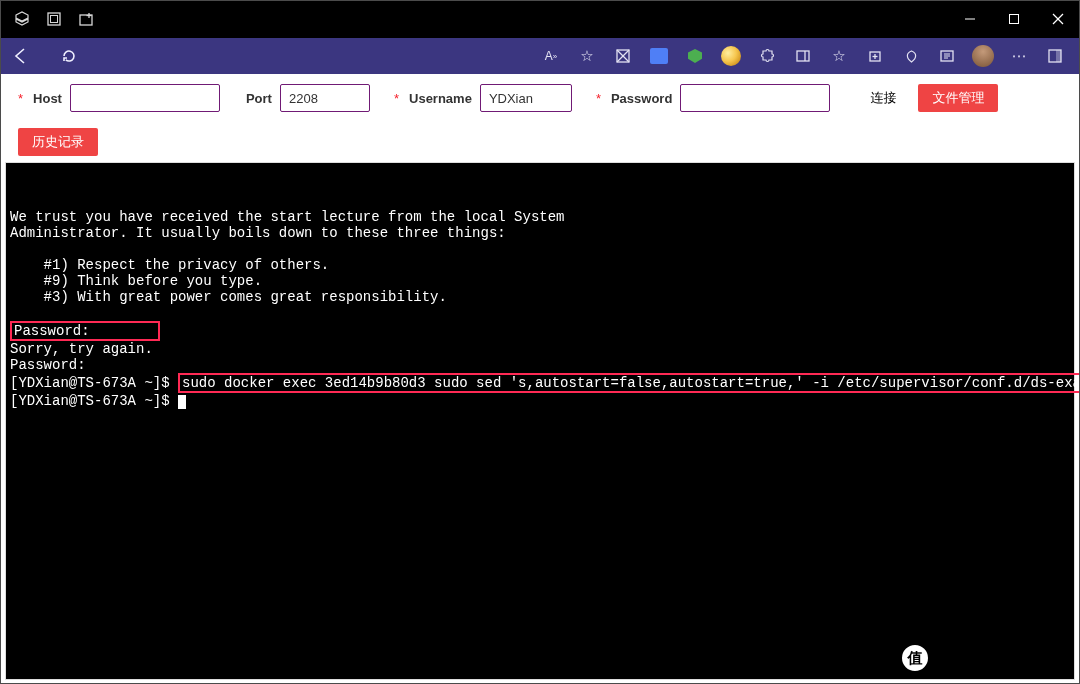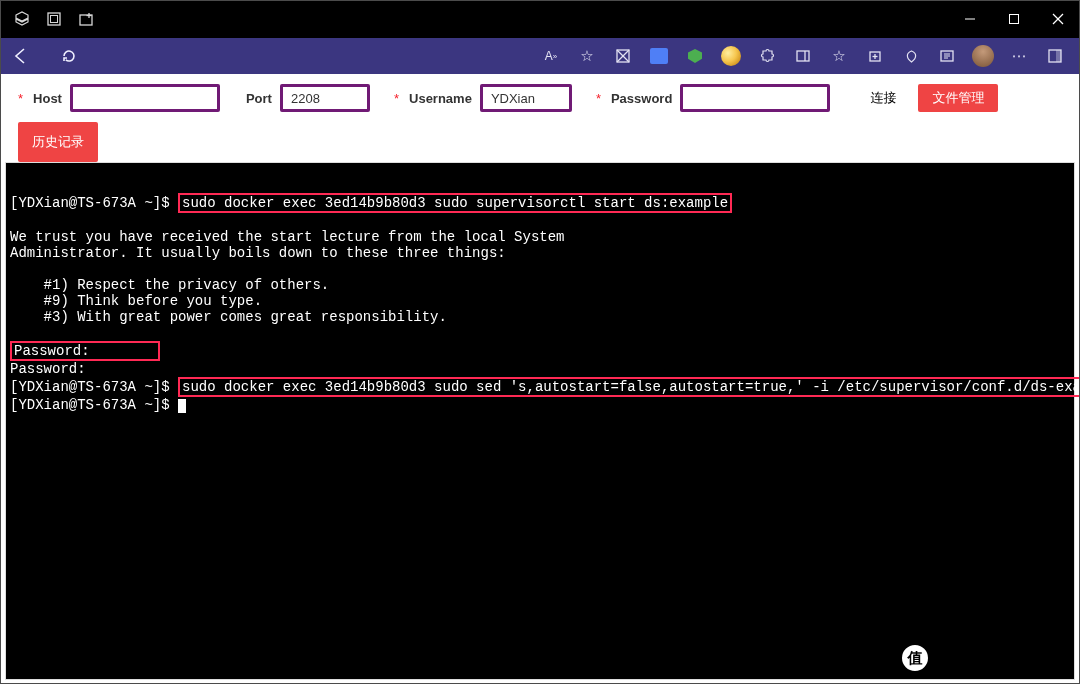--- a/index.html
+++ b/index.html
@@ -19,28 +19,28 @@
 .toolbar .spacer { flex: 1; }
 .toolbar .ticon { width: 34px; height: 30px; display: flex; align-items: center; justify-content: center; color: #e3e2f2; font-size: 15px; }
 .toolbar .green-dot { width: 14px; height: 14px; background: #4caf50; border-radius: 2px; display: inline-block; }
 .toolbar .norton { width: 20px; height: 20px; border-radius: 50%; background: radial-gradient(circle at 35% 35%, #ffeea0, #f6c64e 45%, #c98a16 85%); display: inline-block; }
 .toolbar .avatar { width: 22px; height: 22px; border-radius: 50%; background: radial-gradient(circle at 50% 30%, #c49a7a, #7a5436); }
 
 
 .formrow { height: 48px; background: #fff; display: flex; align-items: center; padding: 0 18px; font-size: 13px; color: #333; gap: 8px; }
 .formrow .req { color: #f5222d; margin-right: 2px; }
 .formrow .lbl { font-weight: 600; }
-.formrow input { height: 28px; border: 3px solid #701a75; border-radius: 2px; padding: 0 8px; font-size: 13px; color: #333; }
+.formrow input { height: 28px; border: 1px solid #701a75; border-radius: 2px; padding: 0 8px; font-size: 13px; color: #333; }
 .formrow .btn { height: 28px; padding: 0 14px; border: none; border-radius: 2px; font-size: 13px; cursor: pointer; }
 .btn-primary { background: #ef4444; color: #fff; }
 .btn-link { background: #fff; border: 1px solid #d9d9d9; color: #000000; }
 
 
 .subrow { height: 40px; background: #fff; display: flex; align-items: center; padding: 0 18px; }
-.subrow .btn { height: 40px; padding: 0 14px; border: none; border-radius: 2px; font-size: 13px; }
+.subrow .btn { height: 28px; padding: 0 14px; border: none; border-radius: 2px; font-size: 13px; }
 
 
 .termwrap { background: #000; color: #fff; font-family: "Courier New", monospace; font-size: 14px; line-height: 16px; padding: 4px 4px 200px 4px; margin: 0 5px; height: 518px; border: 1px solid #ddd; }
 .termwrap .line { white-space: pre; }
 .hl-cmd { border: 2px solid #ff2954; padding: 0 2px; display: inline-block; }
 .hl-pass { border: 2px solid #ff2954; padding: 0 2px; display: inline-block; }
 .cursor { display: inline-block; width: 8px; height: 14px; background: #fff; vertical-align: text-bottom; }
 
 
 .watermark { position: absolute; right: 12px; bottom: 10px; display: flex; align-items: center; gap: 8px; }
@@ -187,30 +187,30 @@
   <button class="btn btn-link">连接</button>
   <button class="btn btn-primary">文件管理</button>
 </div>
 
 <div class="subrow">
   <button class="btn btn-primary">历史记录</button>
 </div>
 
 <div class="termwrap">
   <div style="height:26px"></div>
-  <div class="line"><span>[YDXian@TS-673A ~]$ </span><span class="hl-cmd">sudo docker exec 3ed14b9b80d3 sudo supervisorctl start ds:example</span></div>
   <div class="line" style="height:16px"></div>
   <div class="line">We trust you have received the start lecture from the local System</div>
   <div class="line">Administrator. It usually boils down to these three things:</div>
   <div class="line" style="height:16px"></div>
   <div class="line">    #1) Respect the privacy of others.</div>
   <div class="line">    #9) Think before you type.</div>
   <div class="line">    #3) With great power comes great responsibility.</div>
   <div class="line" style="height:16px"></div>
   <div class="line"><span class="hl-pass" style="padding-right:60px">Password: </span></div>
+  <div class="line">Sorry, try again.</div>
   <div class="line">Password: </div>
   <div class="line"><span>[YDXian@TS-673A ~]$ </span><span class="hl-cmd">sudo docker exec 3ed14b9b80d3 sudo sed 's,autostart=false,autostart=true,' -i /etc/supervisor/conf.d/ds-example.conf</span></div>
   <div class="line"><span>[YDXian@TS-673A ~]$ </span><span class="cursor"></span></div>
 </div>
 
 <div class="watermark">
   <div class="wmcirc">值</div>
   <div class="wmtext">什么值得买</div>
 </div>
 

